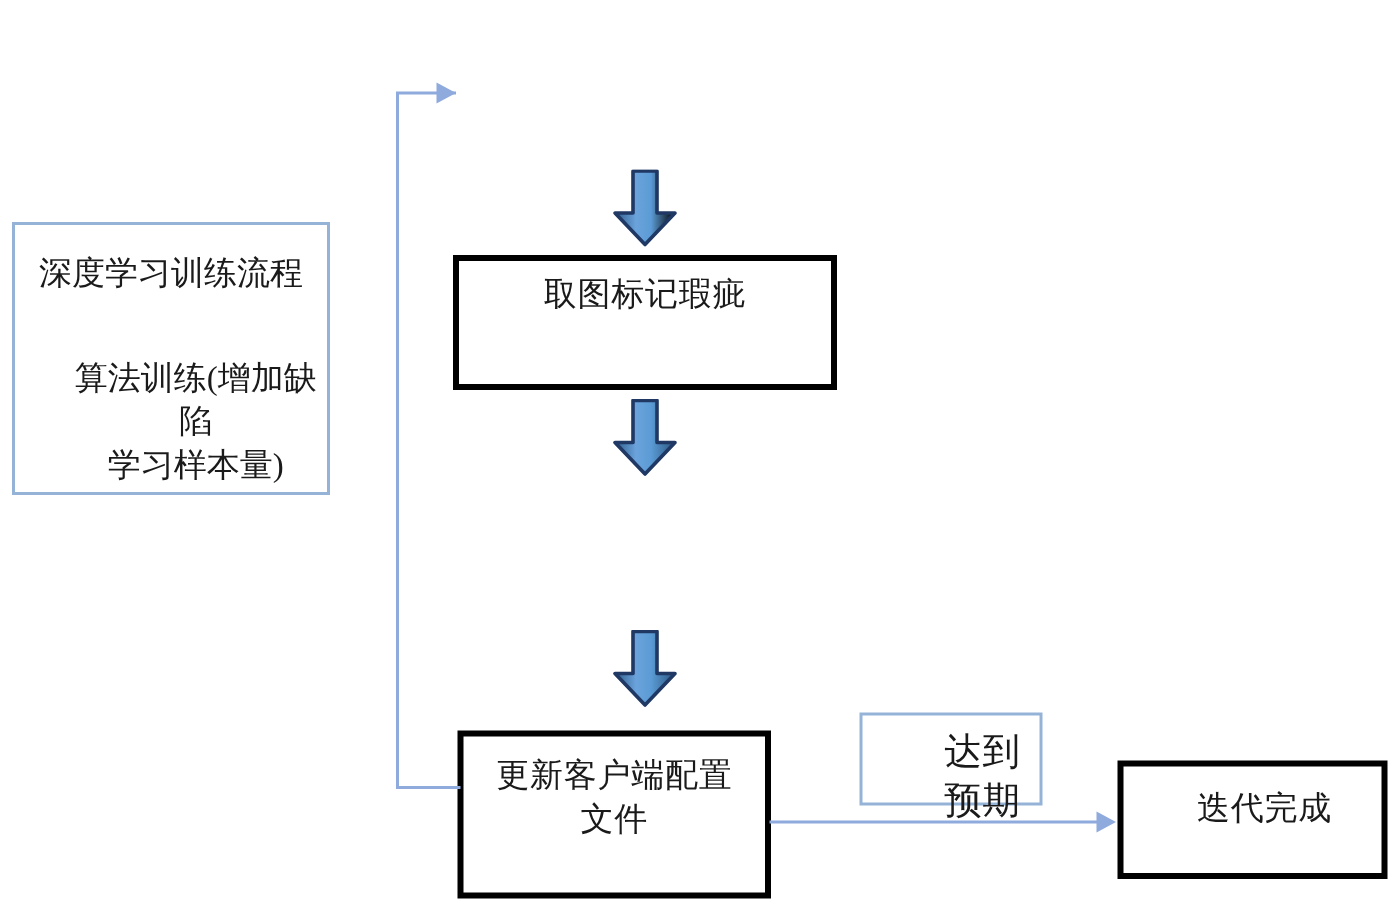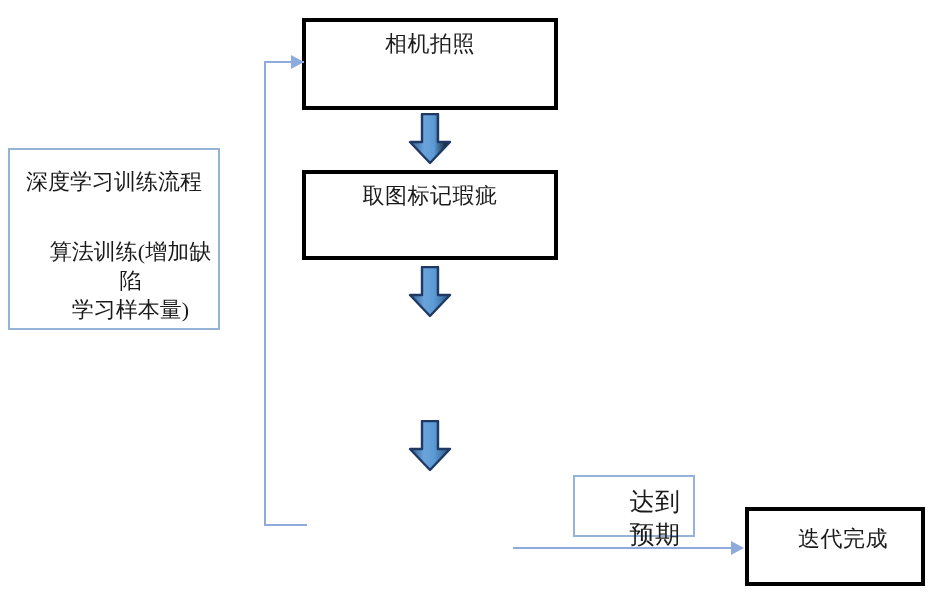--- a/index.html
+++ b/index.html
@@ -120,23 +120,20 @@
 <body>
 
 <div id="canvas">
 
   <div class="node node-thin" id="panel-training">
     <div class="panel-line line-1">深度学习训练流程</div>
     <div class="panel-line line-2">算法训练(增加缺陷
 学习样本量)</div>
   </div>
 
-  <div class="node node-thick" id="node-camera">
-    <div class="node-label">相机拍照</div>
-  </div>
 
   <div class="block-arrow" id="arrow-1">
     <svg width="46" height="52" viewBox="0 0 46 52" xmlns="http://www.w3.org/2000/svg">
       <defs>
         <linearGradient id="ag1" x1="0" y1="0" x2="1" y2="0">
           <stop offset="0%" stop-color="#2e5c8a"></stop>
           <stop offset="35%" stop-color="#6ba3dc"></stop>
           <stop offset="60%" stop-color="#5b9bd5"></stop>
           <stop offset="100%" stop-color="#2b5party"></stop>
           <stop offset="100%" stop-color="#2b5580"></stop>
@@ -172,20 +169,24 @@
           <stop offset="0%" stop-color="#2e5c8a"></stop>
           <stop offset="35%" stop-color="#6ba3dc"></stop>
           <stop offset="60%" stop-color="#5b9bd5"></stop>
           <stop offset="100%" stop-color="#2b5580"></stop>
         </linearGradient>
       </defs>
       <polygon points="15,1 31,1 31,29 43,29 23,50 3,29 15,29" fill="url(#ag3)" stroke="#1f3864" stroke-width="2.4" stroke-linejoin="round"></polygon>
     </svg>
   </div>
 
+  <div class="node node-thick" id="node-update">
+    <div class="node-label">更新客户端配置
+文件</div>
+  </div>
 
   <div class="node node-thin" id="node-expect">
     <div class="node-label">达到预期</div>
   </div>
 
   <div class="node node-thick" id="node-done">
     <div class="node-label">迭代完成</div>
   </div>
 
   <div class="connector">

